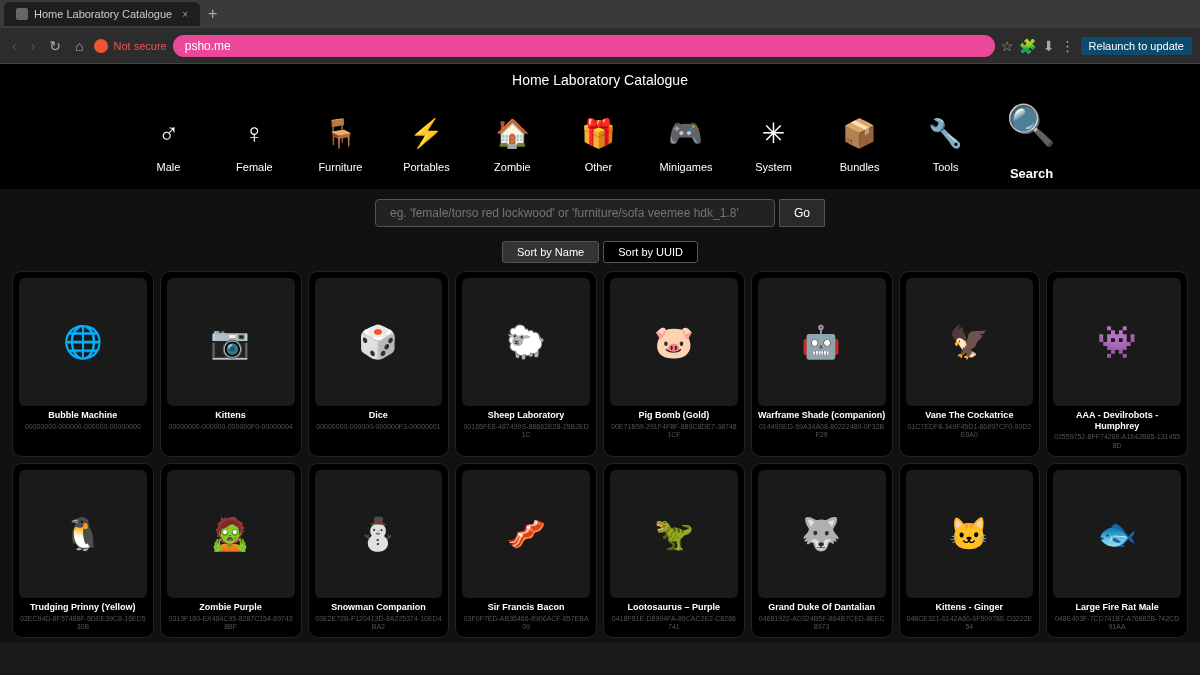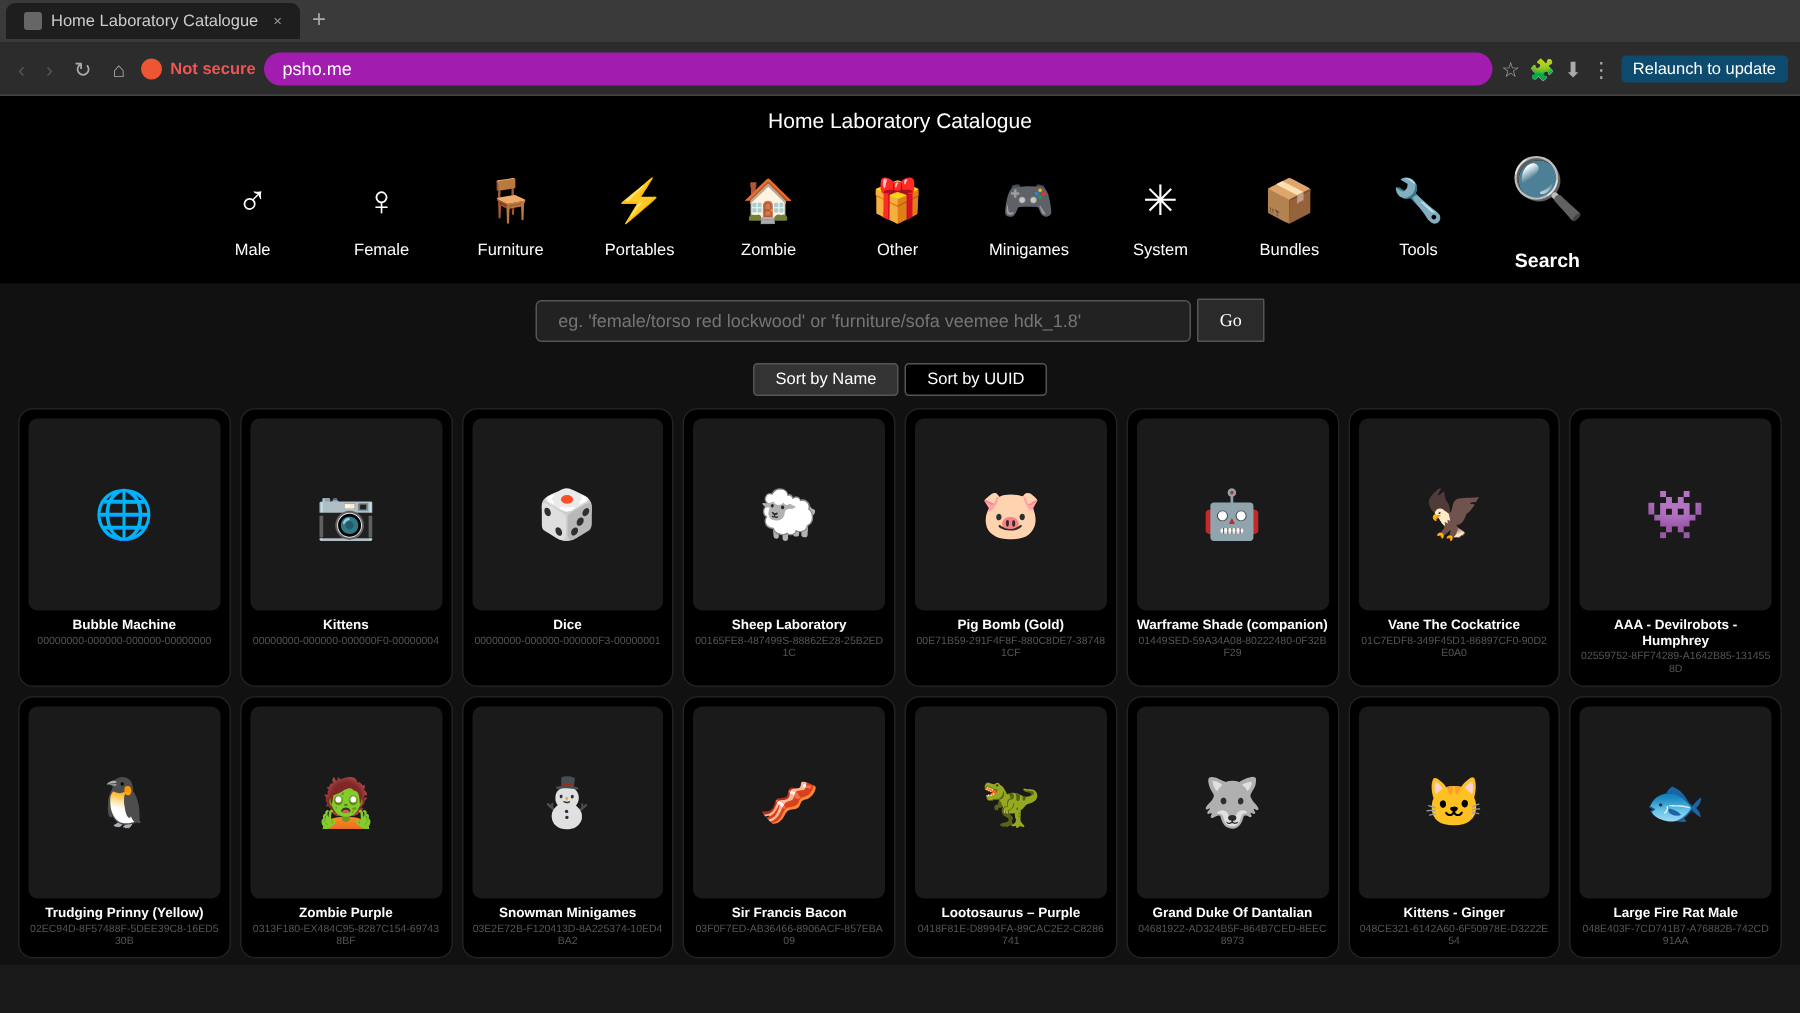--- a/index.html
+++ b/index.html
@@ -57,21 +57,21 @@
       border-bottom: 1px solid #444;
     }
     .nav-btn {
       color: #aaa;
       font-size: 14px;
       cursor: pointer;
       padding: 2px 4px;
     }
     .nav-btn.disabled { color: #555; }
     .address-input {
-      background: #a21caf;
+      background: #ec4899;
       border: none;
       border-radius: 12px;
       color: #fff;
       font-size: 12px;
       padding: 4px 12px;
       flex: 1;
       outline: none;
     }
     .toolbar-icons {
       display: flex;
@@ -159,33 +159,32 @@
       padding: 10px 0 8px;
       background: #111;
     }
     .search-input {
       background: #222;
       border: 1px solid #555;
       color: #888;
       font-size: 12px;
       padding: 6px 14px;
       border-radius: 4px;
-      width: 437px;
+      width: 400px;
       outline: none;
     }
     .go-btn {
       background: #2a2a2a;
       border: 1px solid #555;
       color: #fff;
       font-size: 12px;
       padding: 6px 14px;
       margin-left: 4px;
       border-radius: 1px;
       cursor: pointer;
-      font-family: Liberation Serif, serif;
     }
 
     
     .sort-bar {
       display: flex;
       justify-content: center;
       gap: 4px;
       padding: 6px 0 8px;
       background: #111;
     }
@@ -259,21 +258,21 @@
   </div>
   <span class="tab-plus">+</span>
 </div>
 
 <div class="address-bar">
   <span class="nav-btn disabled">‹</span>
   <span class="nav-btn disabled">›</span>
   <span class="nav-btn">↻</span>
   <span class="nav-btn">⌂</span>
   <div class="red-dot"></div>
-  <span style="font-size:11px;color:#e55;font-weight:bold;">Not secure</span>
+  <span style="font-size:11px;color:#e55;">Not secure</span>
   <input class="address-input" type="text" value="psho.me" style="">
   <div class="toolbar-icons">
     <span class="toolbar-icon">☆</span>
     <span class="toolbar-icon">🧩</span>
     <span class="toolbar-icon">⬇</span>
     <span class="toolbar-icon">⋮</span>
     <button class="relaunch-btn">Relaunch to update</button>
   </div>
 </div>
 
@@ -386,21 +385,21 @@
     <div class="item-name">Trudging Prinny (Yellow)</div>
     <div class="item-uuid">02EC94D-8F57488F-5DEE39C8-16ED530B</div>
   </div>
       <div class="catalogue-item">
     <div class="item-image">🧟</div>
     <div class="item-name">Zombie Purple</div>
     <div class="item-uuid">0313F180-EX484C95-8287C154-697438BF</div>
   </div>
       <div class="catalogue-item">
     <div class="item-image">⛄</div>
-    <div class="item-name">Snowman Minigames</div>
+    <div class="item-name">Snowman Companion</div>
     <div class="item-uuid">03E2E72B-F120413D-8A225374-10ED4BA2</div>
   </div>
       <div class="catalogue-item">
     <div class="item-image">🥓</div>
     <div class="item-name">Sir Francis Bacon</div>
     <div class="item-uuid">03F0F7ED-AB36466-8906ACF-857EBA09</div>
   </div>
       <div class="catalogue-item">
     <div class="item-image">🦖</div>
     <div class="item-name">Lootosaurus – Purple</div>

